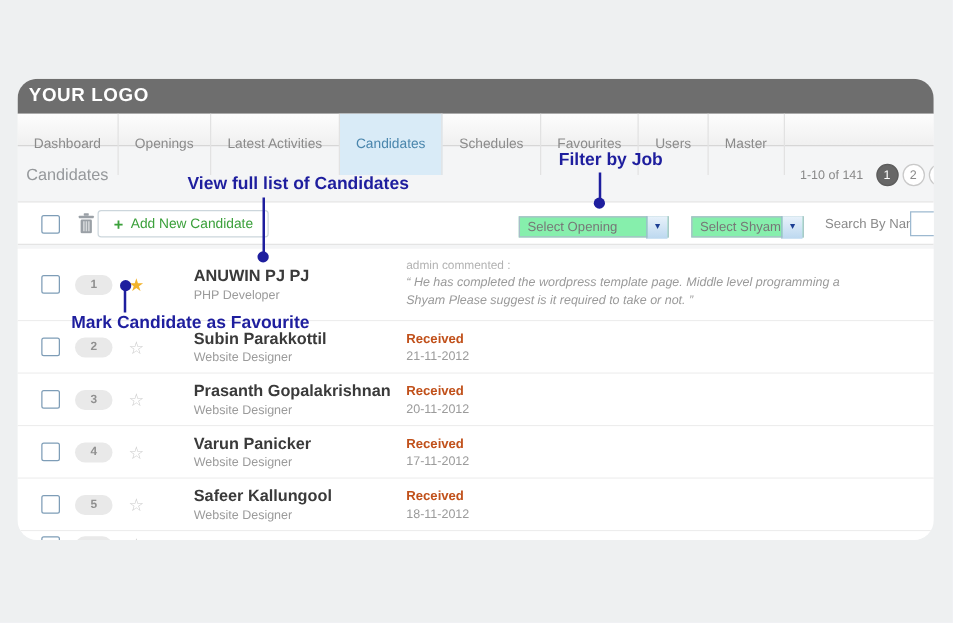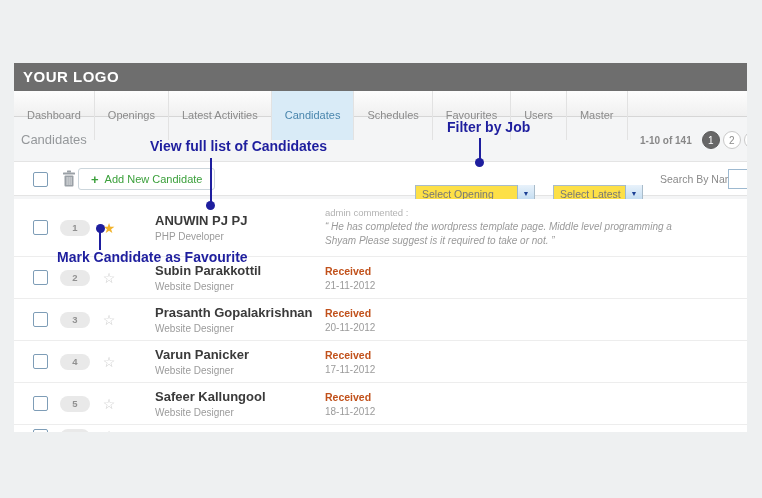--- a/index.html
+++ b/index.html
@@ -1,44 +1,44 @@
 <!DOCTYPE html>
 <html><head>
 <meta charset="utf-8">
 <style>
   html,body{margin:0;padding:0;}
   body{font-family:"Liberation Sans","DejaVu Sans",sans-serif;background:#eef0f1;}
   .canvas{position:relative;width:762px;height:498px;background:#eef0f1;overflow:hidden;}
 
   
-  .app{position:absolute;left:14px;top:63px;width:733px;height:369px;background:#f4f5f6;overflow:hidden;}
+  .app{position:absolute;left:14px;top:63px;width:733px;height:369px;background:#f4f5f6;overflow:hidden;border-radius:16px;}
 
   .app-header{position:absolute;left:0;top:0;width:733px;height:28px;background:#6e6e6e;}
   .app-header .logo{color:#fff;font-weight:bold;font-size:15px;letter-spacing:.5px;line-height:28px;padding-left:9px;}
 
   .nav{position:absolute;left:0;top:28px;width:733px;height:25px;background:linear-gradient(#fdfdfd,#f0f0f0);border-bottom:1px solid #d6d6d6;display:flex;}
   .nav-tab{height:25px;line-height:25px;padding:12px 13px;font-size:11px;color:#8b8b8b;border-right:1px solid #e2e2e2;cursor:default;white-space:nowrap;}
   .nav-tab.active{background:#d9ebf7;color:#4a86ad;}
 
   .page-title{position:absolute;left:7px;top:69px;font-size:13px;color:#95989b;}
 
   .pagination{position:absolute;left:626px;top:68px;display:flex;align-items:center;}
-  .pg-range{font-size:10px;font-weight:bold;color:#888;margin-right:7px;white-space:nowrap;}
+  .pg-range{font-size:10px;font-weight:normal;color:#888;margin-right:7px;white-space:nowrap;}
   .pg-btn{width:18px;height:18px;border-radius:50%;background:#fff;border:1px solid #c9c9c9;color:#8a8a8a;font-size:10px;display:flex;align-items:center;justify-content:center;margin-left:3px;box-sizing:border-box;}
   .pg-btn.active{background:#676767;border-color:#5c5c5c;color:#fff;}
 
   
   .toolbar{position:absolute;left:0;top:98px;width:733px;height:35px;background:#fff;border-top:1px solid #e4e4e4;border-bottom:1px solid #e4e4e4;box-sizing:border-box;}
   .cb{width:13px;height:13px;background:#fff;border:1px solid #7e9db7;border-radius:2px;box-sizing:content-box;}
   .toolbar .cb{position:absolute;left:19px;top:10px;}
   .trash{position:absolute;left:48px;top:8px;width:14px;height:17px;}
   .add-btn{position:absolute;left:64px;top:6px;height:22px;padding:0 12px;background:#fff;border:1px solid #ccd6dc;border-radius:3px;display:flex;align-items:center;box-sizing:border-box;}
   .add-btn .plus{color:#3ba03b;font-weight:bold;font-size:13px;margin-right:6px;line-height:1;}
   .add-btn .lbl{color:#3ba03b;font-weight:normal;font-size:11px;white-space:nowrap;}
-  .select{position:absolute;top:23px;height:17px;background:#fde047;border:1px solid #a9bcca;display:flex;align-items:center;justify-content:space-between;box-sizing:border-box;}
+  .select{position:absolute;top:11px;height:17px;background:#86efac;border:1px solid #a9bcca;display:flex;align-items:center;justify-content:space-between;box-sizing:border-box;}
   .select .s-lbl{font-size:10.5px;color:#777;padding-left:6px;white-space:nowrap;}
   .select .s-arrow{width:16px;height:18px;background:linear-gradient(#e8f2fb,#bcd8ef);border-left:1px solid #9db9d0;display:flex;align-items:center;justify-content:center;font-size:7px;color:#1c3f94;}
   .sel-opening{left:401px;width:120px;}
   .sel-status{left:539px;width:90px;}
   .search-lbl{position:absolute;left:646px;top:11px;font-size:10.5px;color:#8a8a8a;white-space:nowrap;}
   .search-input{position:absolute;left:714px;top:7px;width:45px;height:20px;border:1px solid #9db9d0;background:#fff;box-sizing:border-box;font-size:11px;padding:0 3px;}
 
   
   .rows{position:absolute;left:0;top:136px;width:733px;}
   .row{display:flex;align-items:center;background:#fff;border-bottom:1px solid #ededed;height:42px;box-sizing:border-box;}
@@ -122,21 +122,21 @@
       <div class="add-btn">
         <span class="plus">+</span>
         <span class="lbl">Add New Candidate</span>
       </div>
 
       <div class="select sel-opening">
         <span class="s-lbl">Select Opening</span>
         <span class="s-arrow">▼</span>
       </div>
       <div class="select sel-status">
-        <span class="s-lbl">Select Latest</span>
+        <span class="s-lbl">Select Shyam</span>
         <span class="s-arrow">▼</span>
       </div>
       <span class="search-lbl">Search By Name :</span>
       <input class="search-input" type="text" value="" style="">
     </div>
 
     <div class="rows">
 
         <div class="row first">
 

